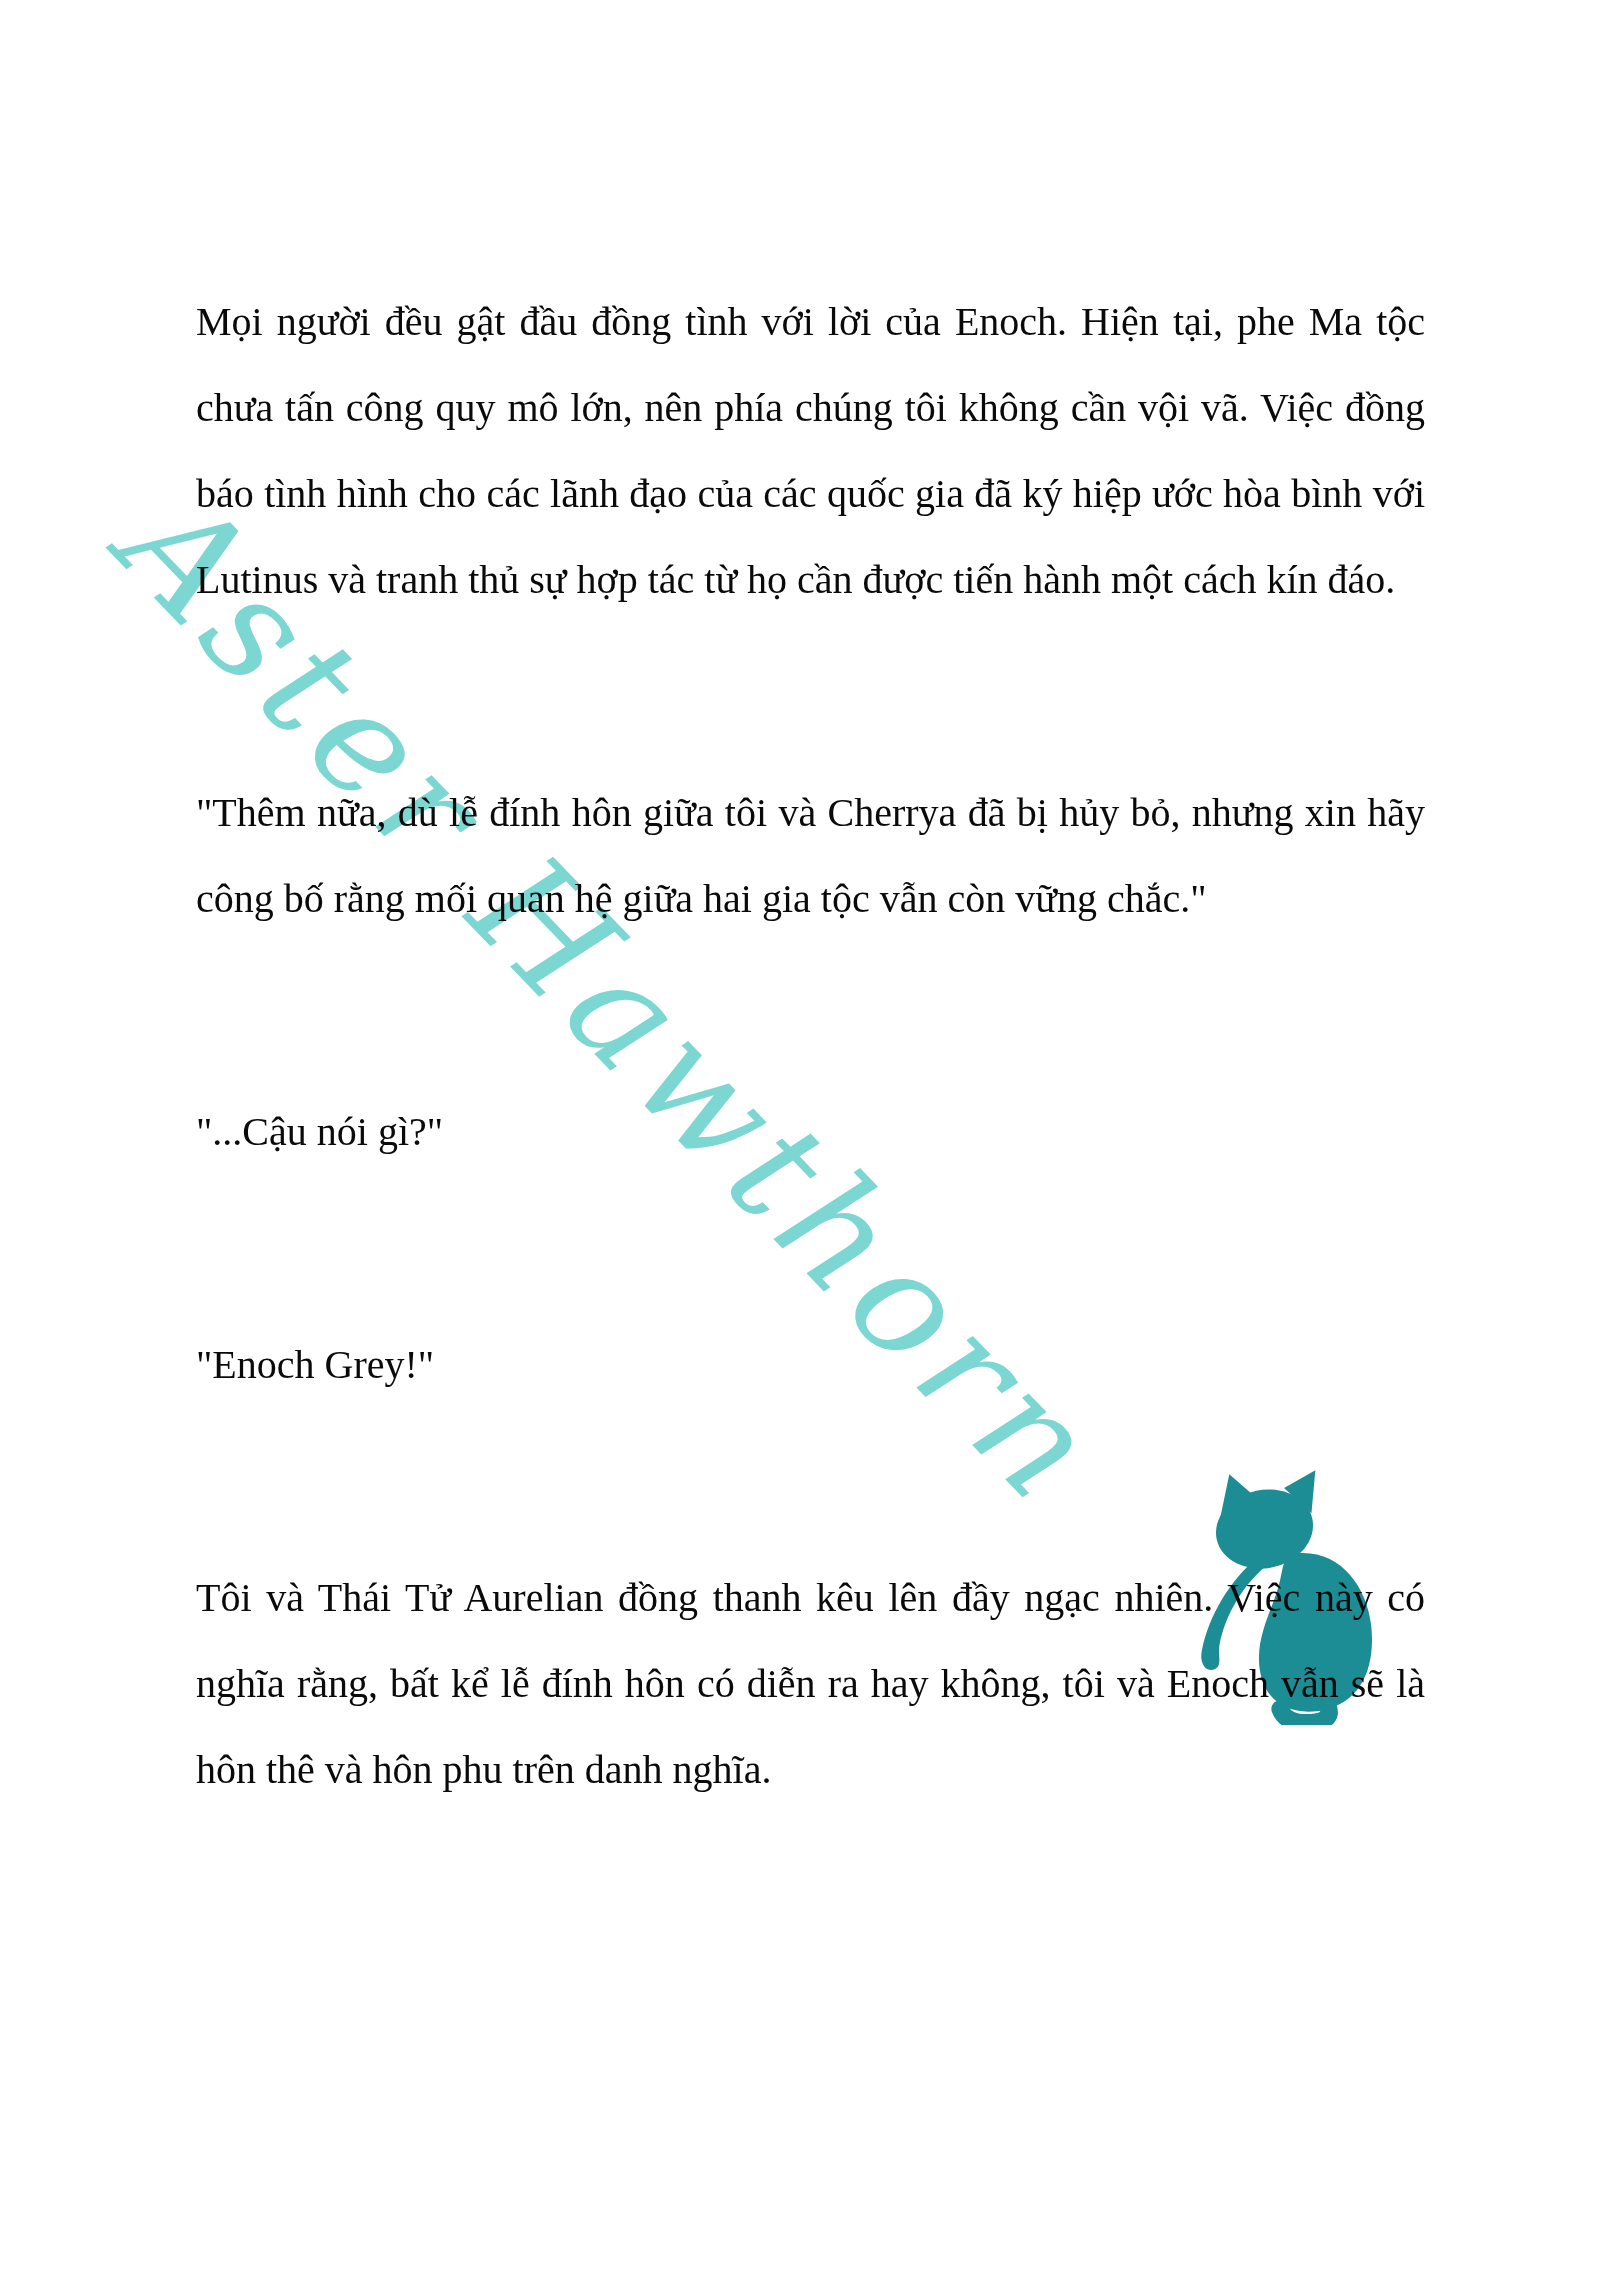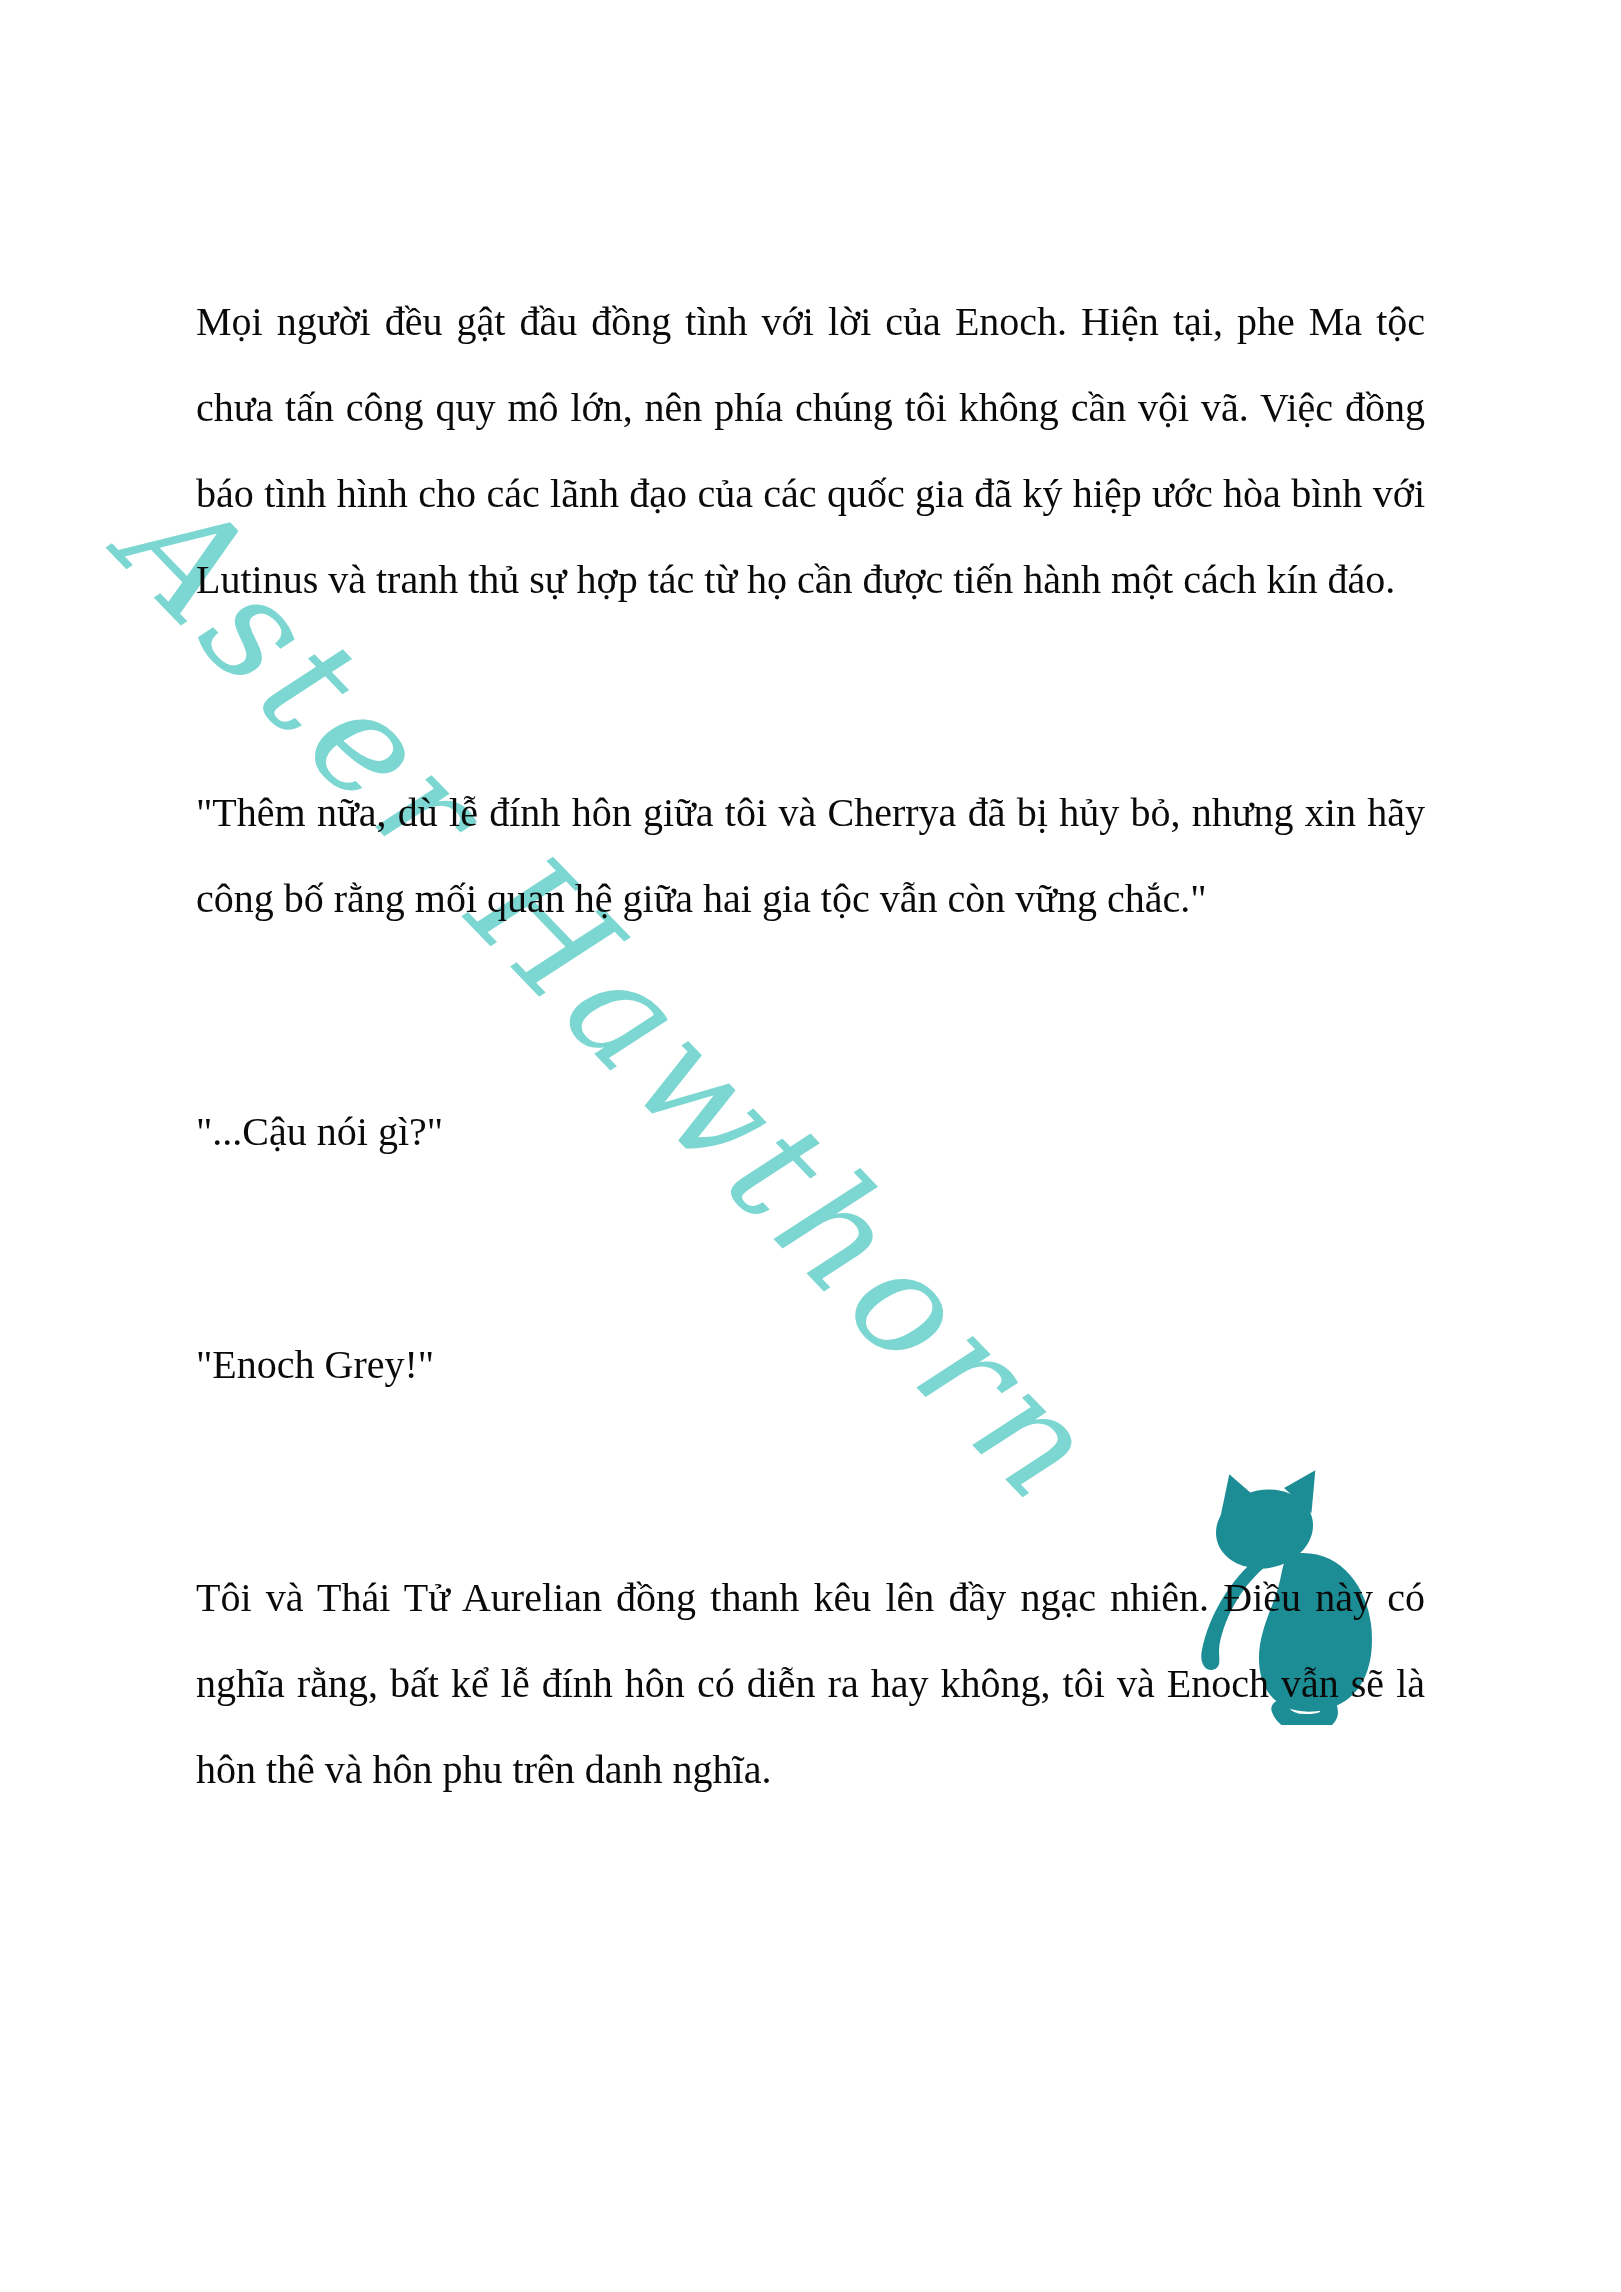--- a/index.html
+++ b/index.html
@@ -78,17 +78,17 @@
     <path class="solid" d="M72,98 C46,118 28,150 22,180 C20,192 25,200 18,205 C8,210 1,199 4,186 C11,150 33,114 62,90 Z"></path>
 
     <path class="tail" d="M132,242 q8,16 -16,18 q-26,2 -32,-14"></path>
   </svg>
 
   <main class="content">
     <p>Mọi người đều gật đầu đồng tình với lời của Enoch. Hiện tại, phe Ma tộc chưa tấn công quy mô lớn, nên phía chúng tôi không cần vội vã. Việc đồng báo tình hình cho các lãnh đạo của các quốc gia đã ký hiệp ước hòa bình với Lutinus và tranh thủ sự hợp tác từ họ cần được tiến hành một cách kín đáo.</p>
     <p>"Thêm nữa, dù lễ đính hôn giữa tôi và Cherrya đã bị hủy bỏ, nhưng xin hãy công bố rằng mối quan hệ giữa hai gia tộc vẫn còn vững chắc."</p>
     <p>"...Cậu nói gì?"</p>
     <p>"Enoch Grey!"</p>
-    <p>Tôi và Thái Tử Aurelian đồng thanh kêu lên đầy ngạc nhiên. Điều này có nghĩa rằng, bất kể lễ đính hôn có diễn ra hay không, tôi và Enoch vẫn sẽ là hôn thê và hôn phu trên danh nghĩa.</p>
+    <p>Tôi và Thái Tử Aurelian đồng thanh kêu lên đầy ngạc nhiên. Việc này có nghĩa rằng, bất kể lễ đính hôn có diễn ra hay không, tôi và Enoch vẫn sẽ là hôn thê và hôn phu trên danh nghĩa.</p>
   </main>
 
 </div>
 
 
 </body></html>

